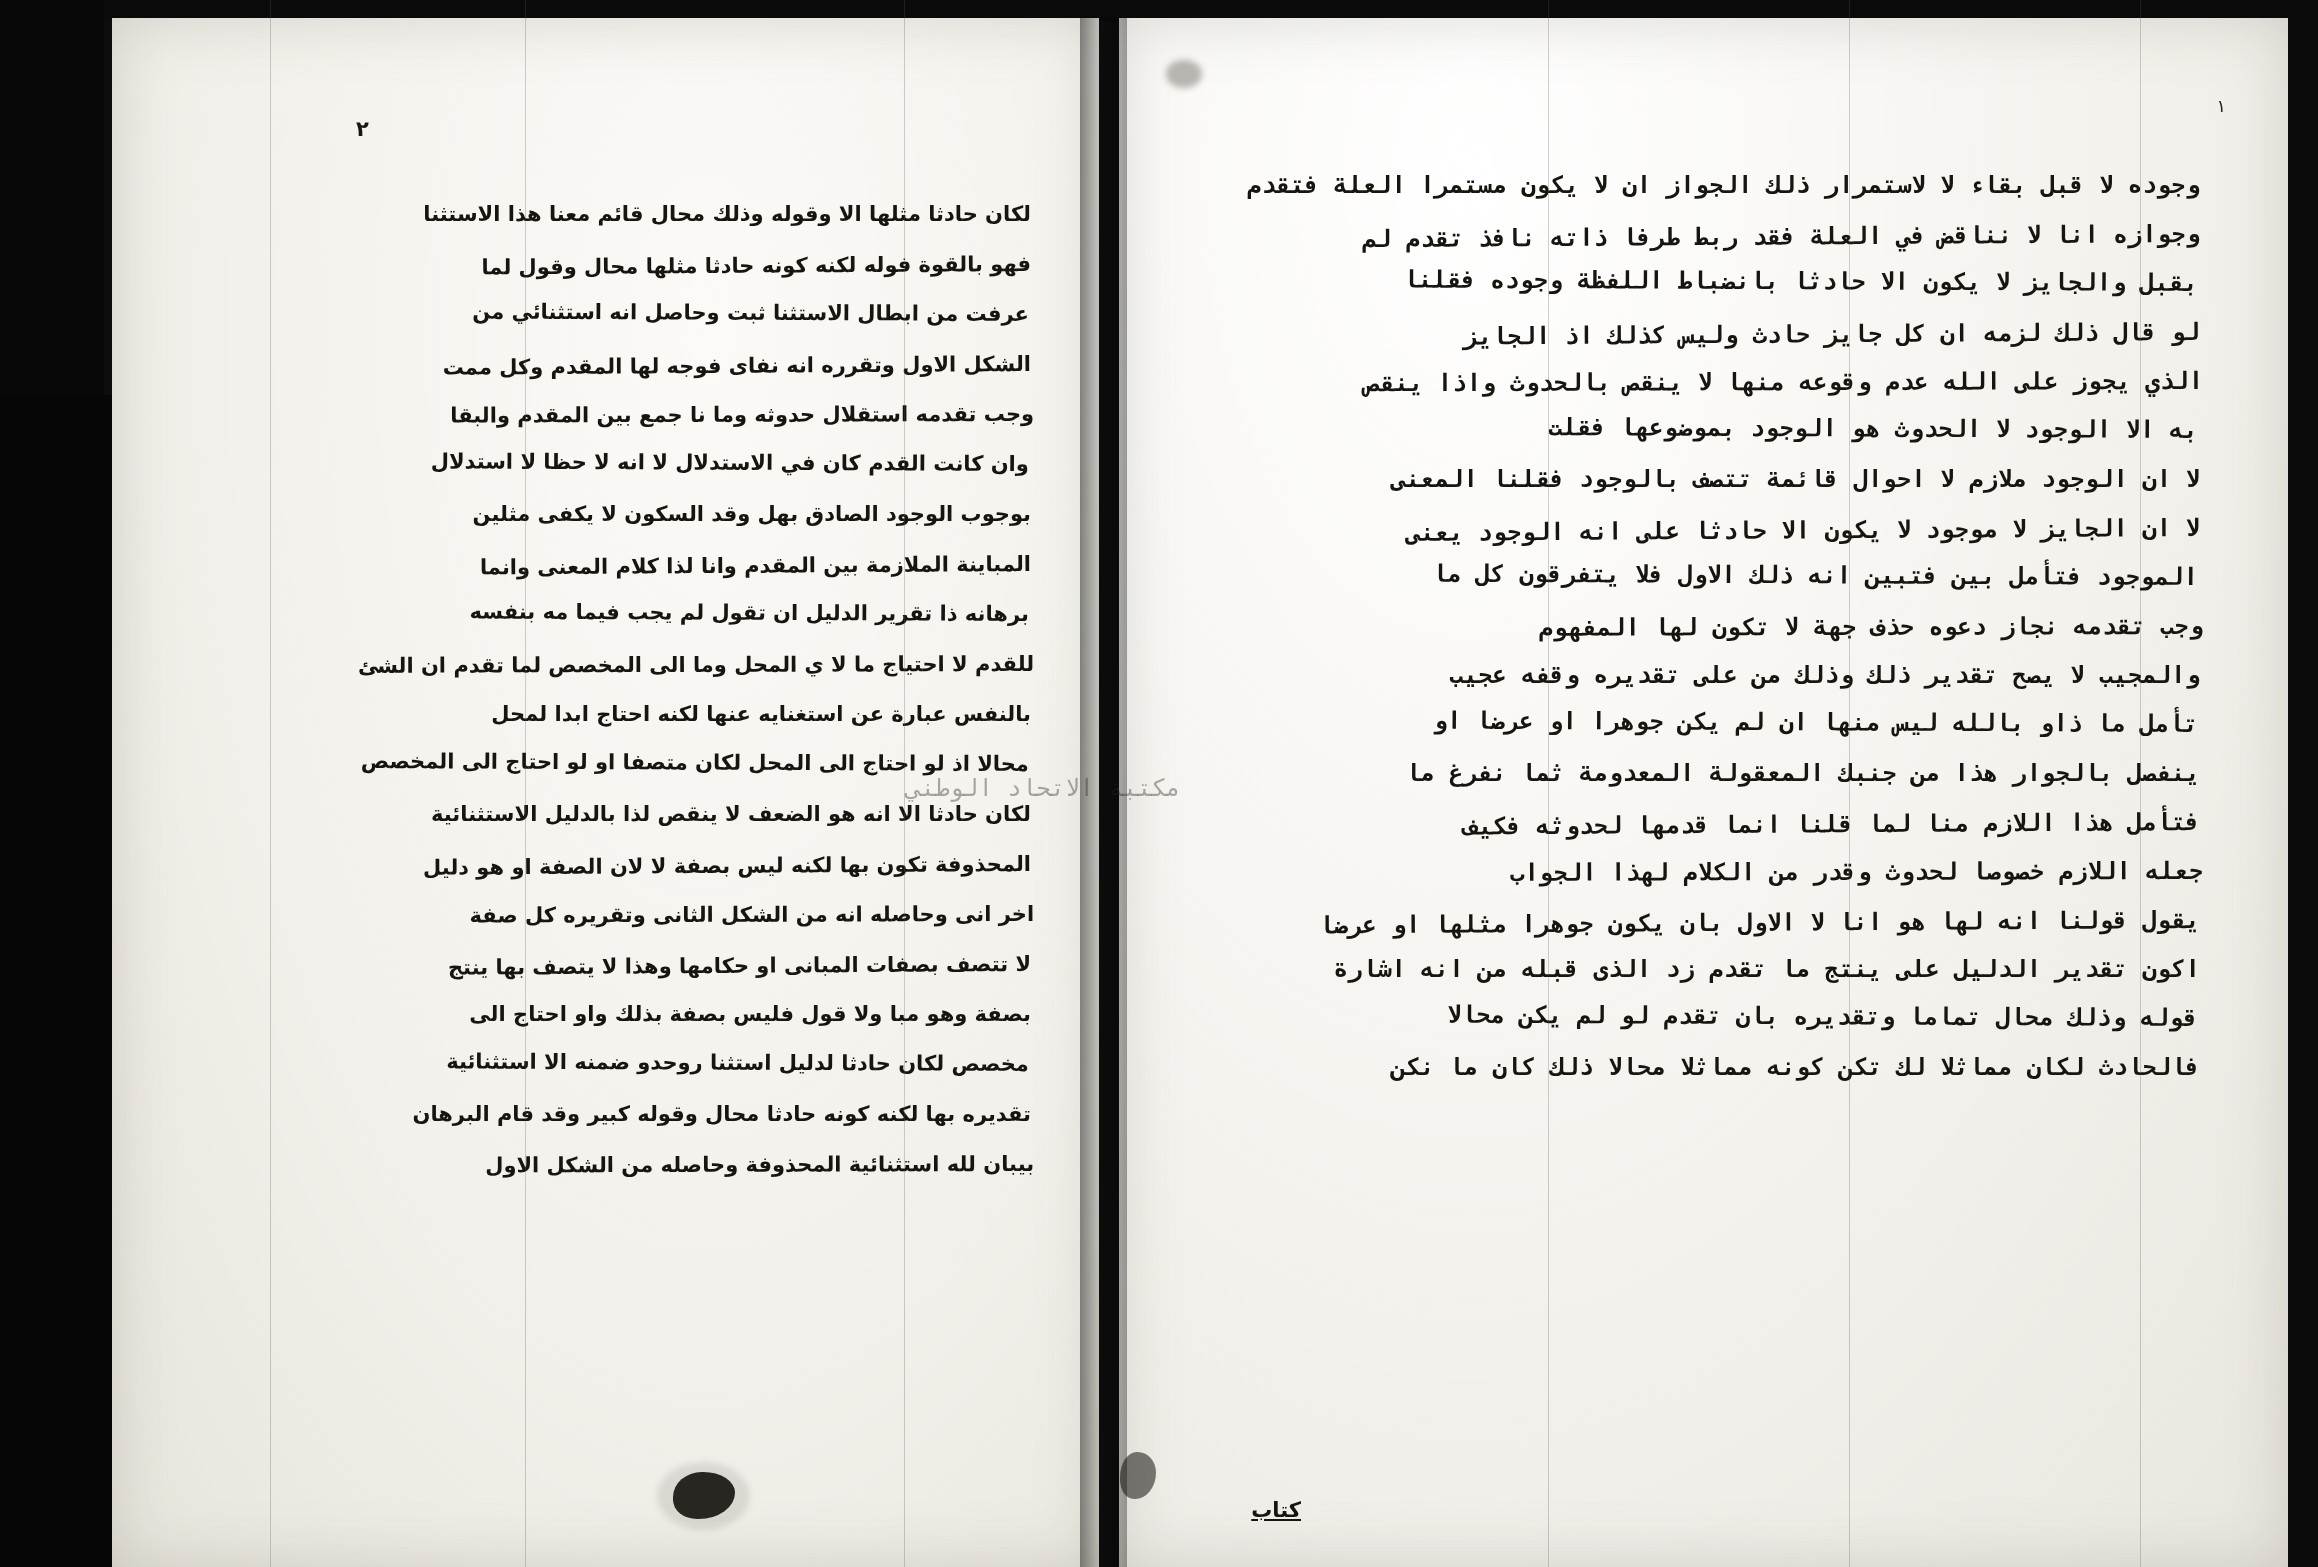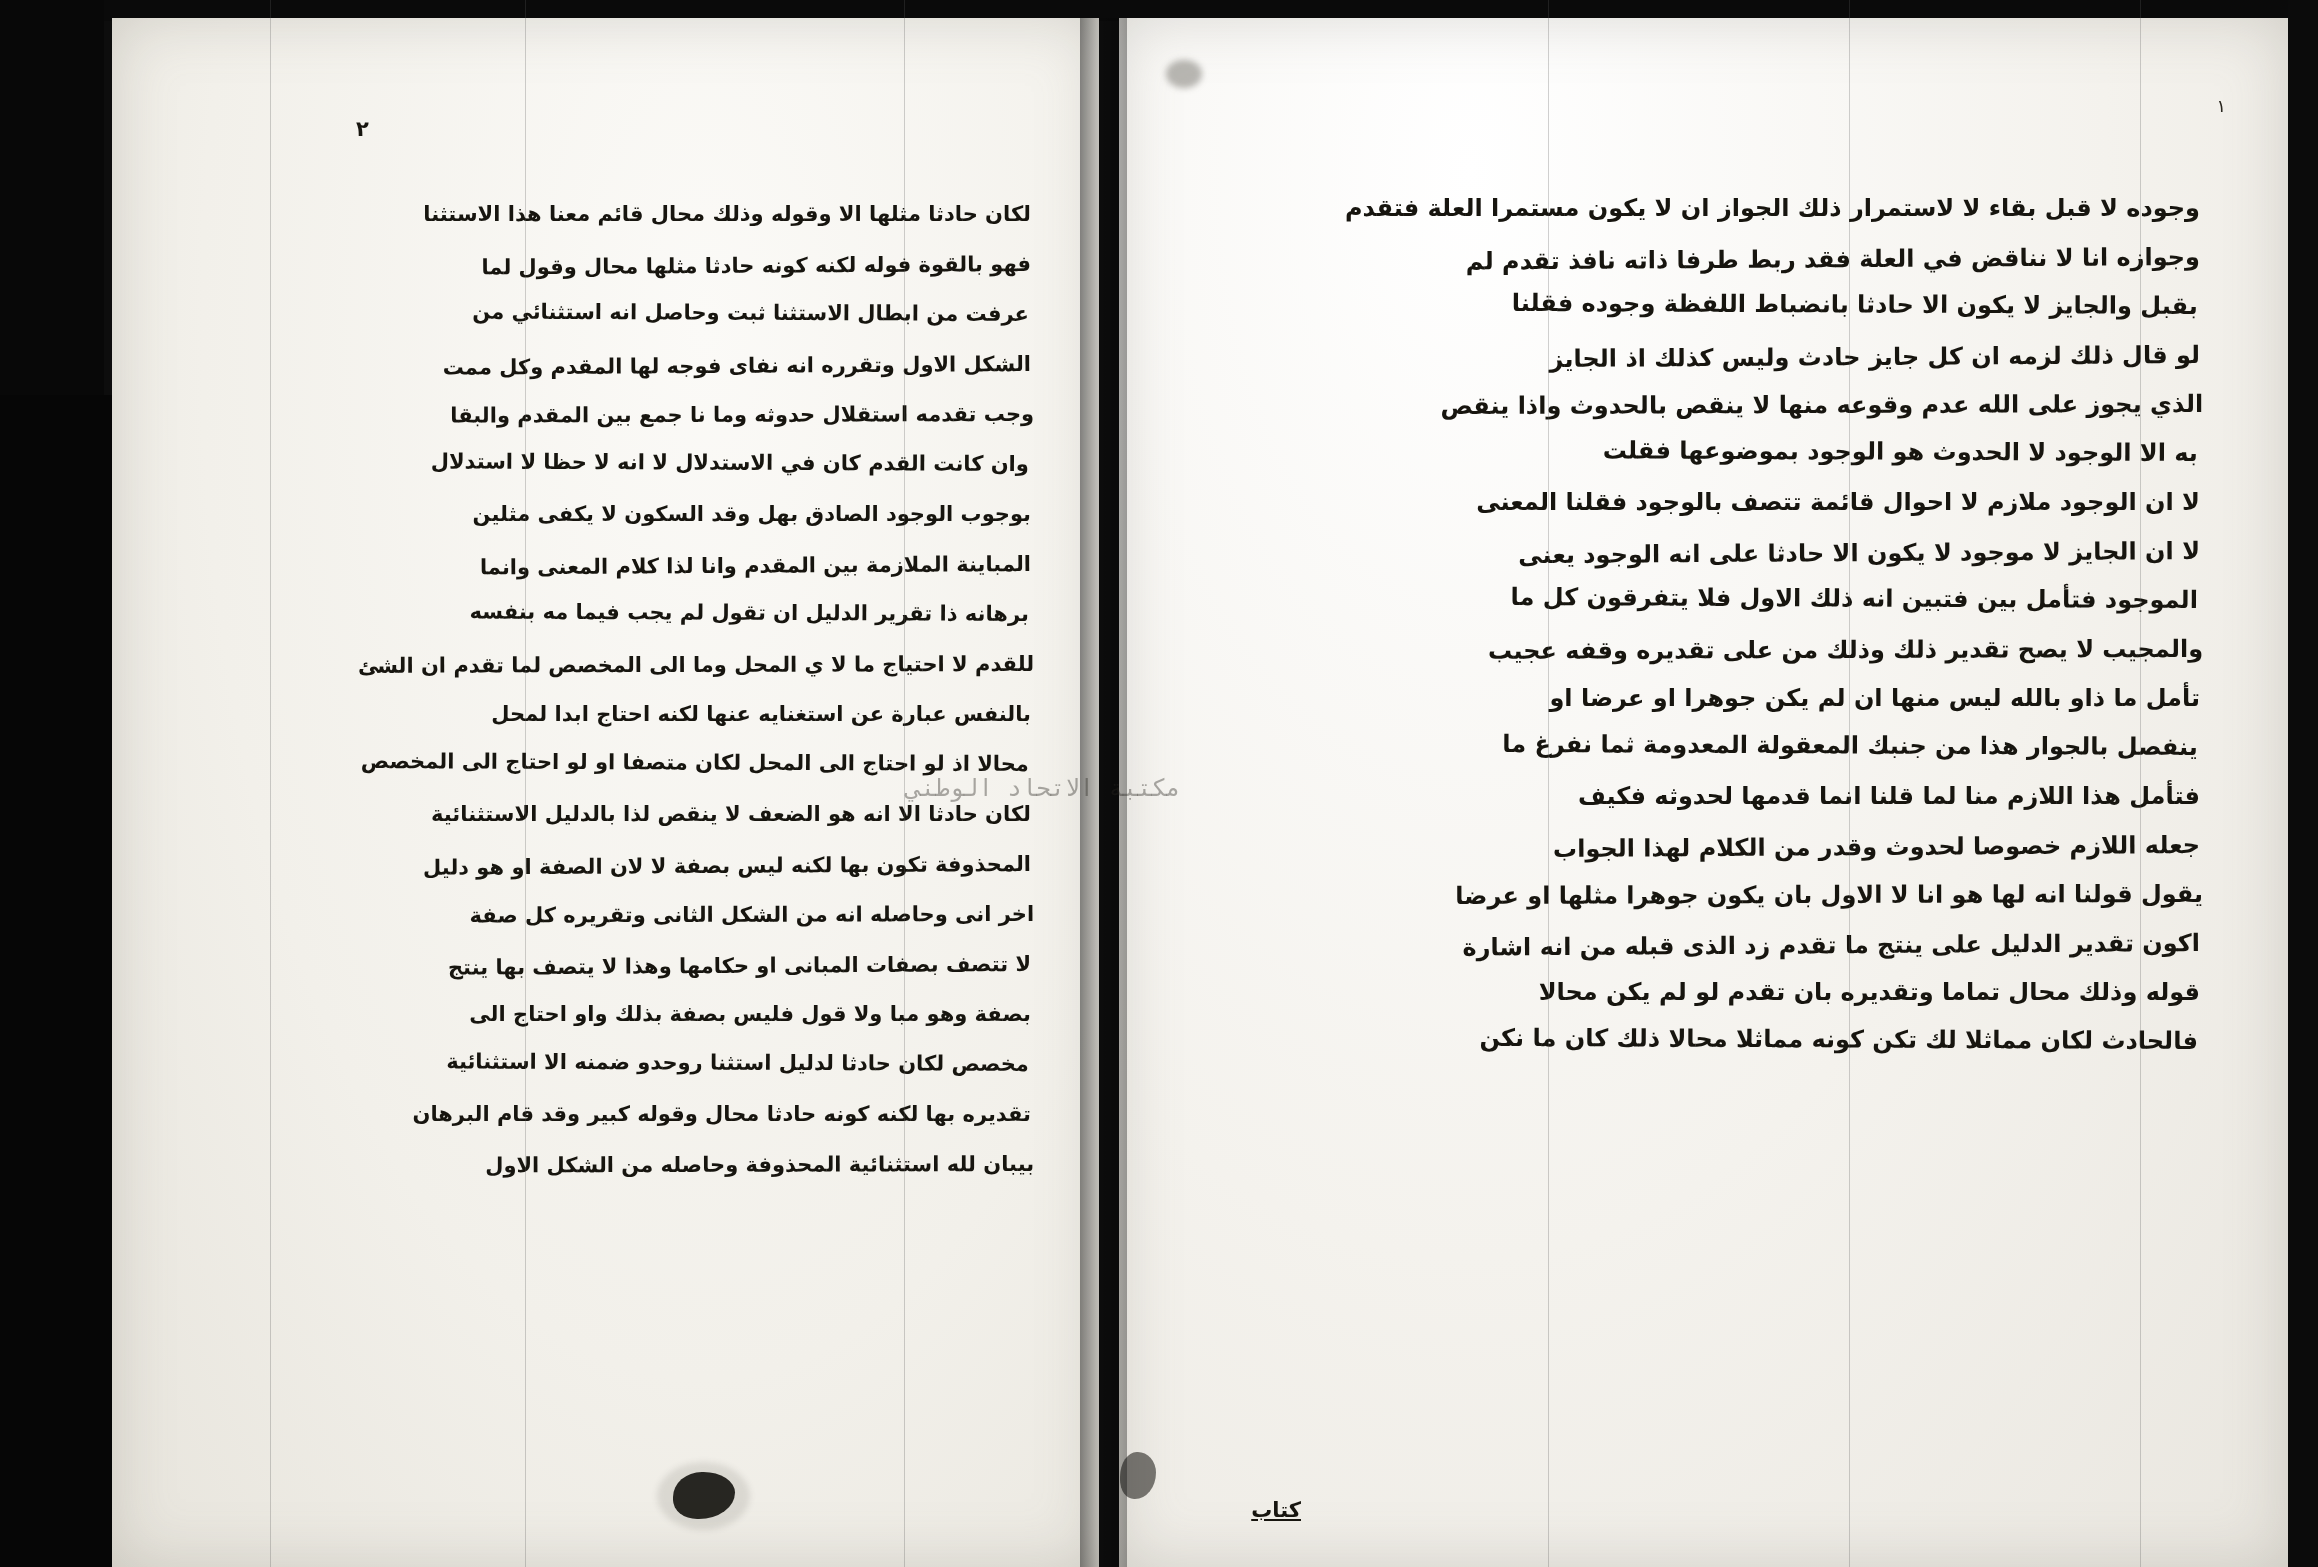--- a/index.html
+++ b/index.html
@@ -76,25 +76,26 @@
   .textblock {
     position: absolute;
     direction: rtl;
     text-align: justify;
     color: #17150f;
     font-family: "DejaVu Sans", sans-serif;
     font-weight: 600;
   }
   #text-right {
     right: 88px;          
-    top: 166px;
+    top: 144px;
     width: 987px;
     font-size: 24px;
     line-height: 49px;
     letter-spacing: -0.5px;
+    font-family: Liberation Mono, monospace;
   }
   #text-left {
     right: 68px;
     top: 171px;
     width: 810px;
     font-size: 21px;
     line-height: 50px;
     letter-spacing: -0.5px;
   }
   .line {
@@ -172,20 +173,21 @@
     <div class="textblock" id="text-right">
       <div class="line">وجوده لا قبل بقاء لا لاستمرار ذلك الجواز ان لا يكون مستمرا العلة فتقدم</div>
       <div class="line">وجوازه انا لا نناقض في العلة فقد ربط طرفا ذاته نافذ تقدم لم</div>
       <div class="line">بقبل والجايز لا يكون الا حادثا بانضباط اللفظة وجوده فقلنا</div>
       <div class="line">لو قال ذلك لزمه ان كل جايز حادث وليس كذلك اذ الجايز</div>
       <div class="line">الذي يجوز على الله عدم وقوعه منها لا ينقص بالحدوث واذا ينقص</div>
       <div class="line">به الا الوجود لا الحدوث هو الوجود بموضوعها فقلت</div>
       <div class="line">لا ان الوجود ملازم لا احوال قائمة تتصف بالوجود فقلنا المعنى</div>
       <div class="line">لا ان الجايز لا موجود لا يكون الا حادثا على انه الوجود يعنى</div>
       <div class="line">الموجود فتأمل بين فتبين انه ذلك الاول فلا يتفرقون كل ما</div>
+      <div class="line">وجب تقدمه نجاز دعوه حذف جهة لا تكون لها المفهوم</div>
       <div class="line">والمجيب لا يصح تقدير ذلك وذلك من على تقديره وقفه عجيب</div>
       <div class="line">تأمل ما ذاو بالله ليس منها ان لم يكن جوهرا او عرضا او</div>
       <div class="line">ينفصل بالجوار هذا من جنبك المعقولة المعدومة ثما نفرغ ما</div>
       <div class="line">فتأمل هذا اللازم منا لما قلنا انما قدمها لحدوثه فكيف</div>
       <div class="line">جعله اللازم خصوصا لحدوث وقدر من الكلام لهذا الجواب</div>
       <div class="line">يقول قولنا انه لها هو انا لا الاول بان يكون جوهرا مثلها او عرضا</div>
       <div class="line">اكون تقدير الدليل على ينتج ما تقدم زد الذى قبله من انه اشارة</div>
       <div class="line">قوله وذلك محال تماما وتقديره بان تقدم لو لم يكن محالا</div>
       <div class="line">فالحادث لكان مماثلا لك تكن كونه مماثلا محالا ذلك كان ما نكن</div>
     </div>

